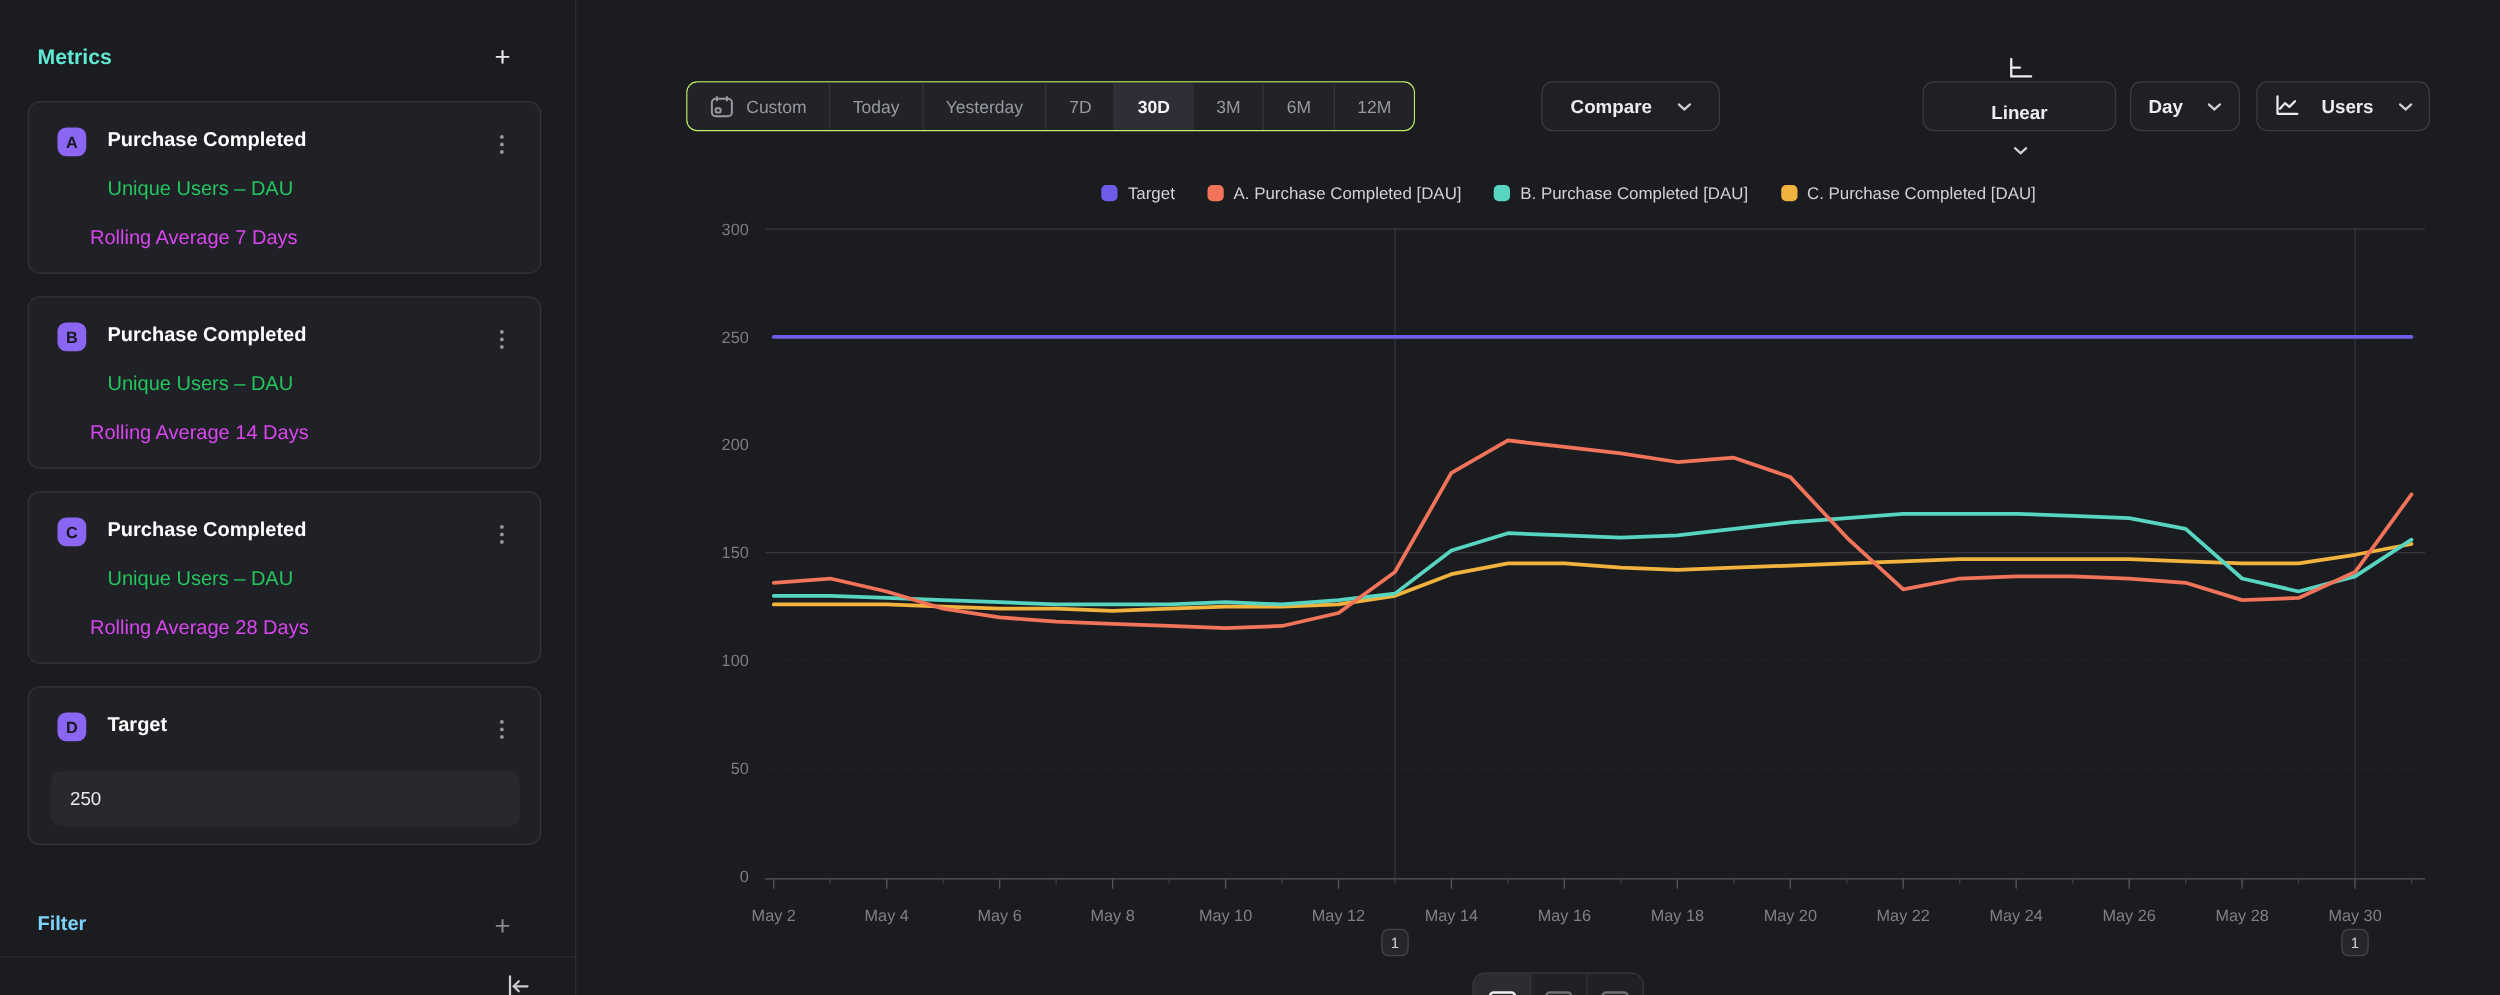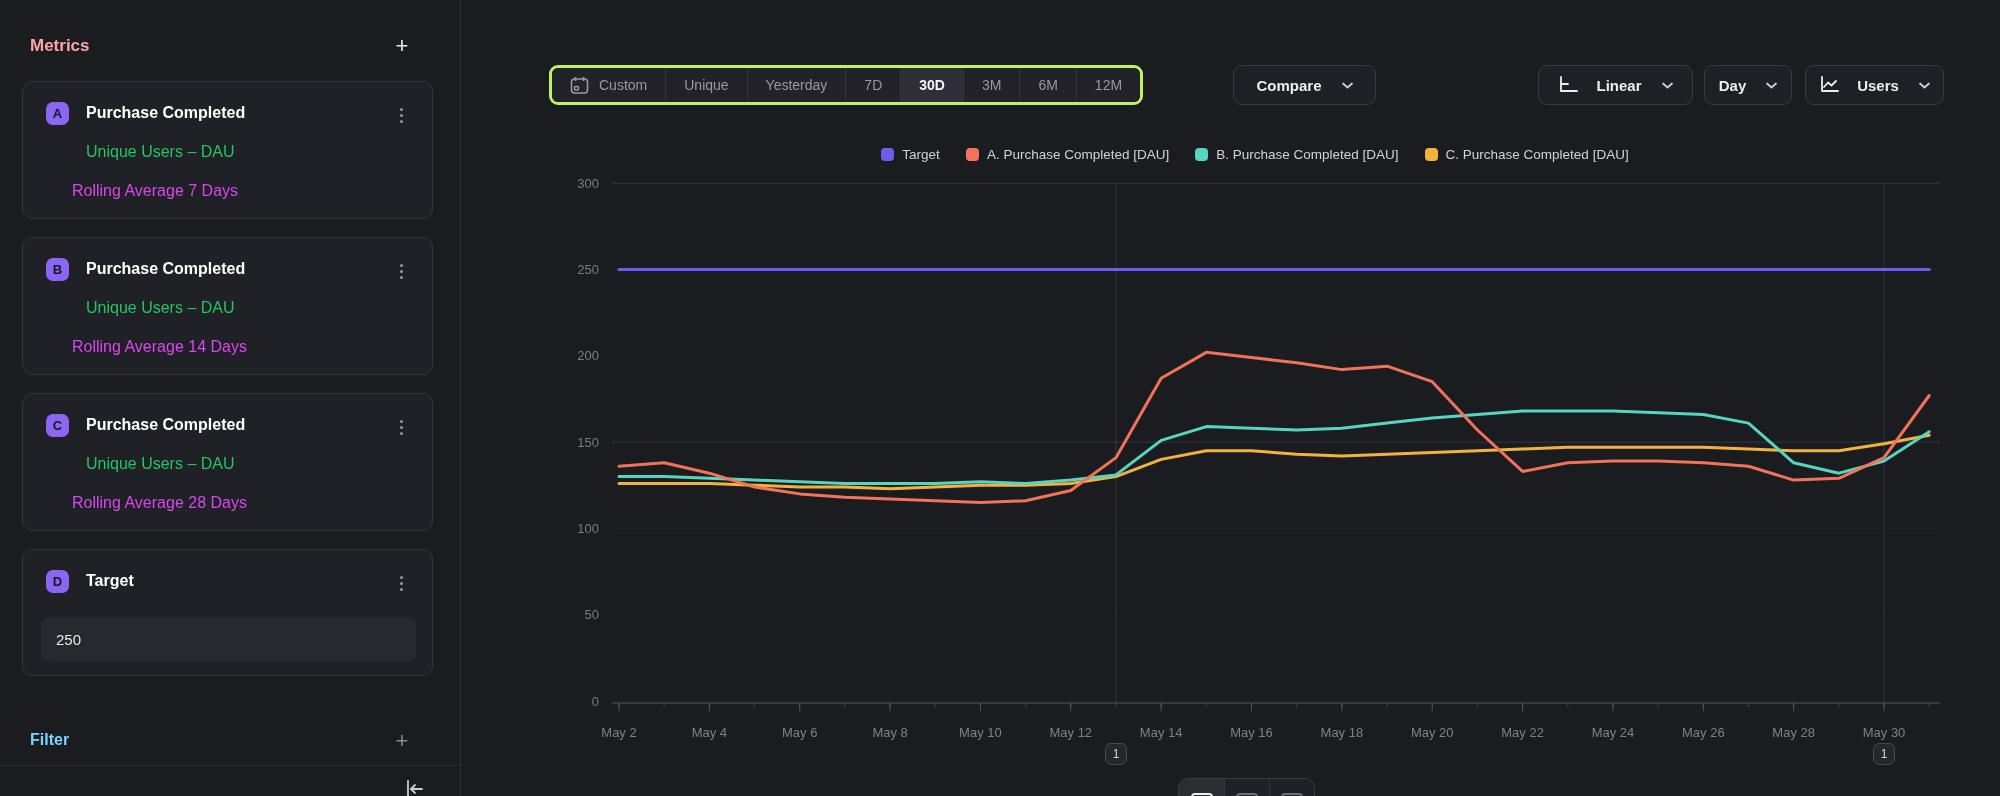--- a/index.html
+++ b/index.html
@@ -3,41 +3,41 @@
 <meta charset="utf-8">
 <style>
   * { margin:0; padding:0; box-sizing:border-box; }
   html,body { background:#1b1c20; }
   body { font-family:"Liberation Sans","DejaVu Sans",sans-serif; }
   #app { position:relative; width:2000px; height:796px; background:#1b1c20; overflow:hidden; color:#eceded; }
 
   
   #sidebar { position:absolute; left:0; top:0; width:461px; height:796px; }
   #sidebar-divider { position:absolute; left:460px; top:0; width:1px; height:796px; background:#2e2f34; }
-  .sb-header { position:absolute; left:30px; top:36px; font-size:17px; font-weight:700; color:#fca5a5; }
+  .sb-header { position:absolute; left:30px; top:36px; font-size:17px; font-weight:700; color:#5eead4; }
   .plus-btn { position:absolute; top:30px; width:32px; height:32px; display:flex; align-items:center; justify-content:center;
               font-size:22px; font-weight:400; color:#e9e9eb; cursor:pointer; background:none; border:none; }
   .metric-card { position:absolute; left:22px; width:411px; background:#202126; border:1px solid #34353b; border-radius:10px; }
   .chip { position:absolute; left:23px; top:20px; width:23px; height:23px; border-radius:7px; background:#8a66f2;
           color:#17181c; font-size:13px; font-weight:700; display:flex; align-items:center; justify-content:center; }
   .card-title { position:absolute; left:63px; top:22px; font-size:16px; font-weight:700; color:#ffffff; }
   .kebab { position:absolute; right:20px; top:21px; width:22px; height:24px; display:flex; flex-direction:column;
            align-items:center; justify-content:center; gap:3px; background:none; border:none; cursor:pointer; }
   .kebab i { width:3px; height:3px; border-radius:50%; background:#9a9ba0; }
   .card-sub1 { position:absolute; left:63px; top:61px; font-size:16px; color:#22c55e; }
   .card-sub2 { position:absolute; left:49px; top:100px; font-size:16px; color:#d946ef; }
   #target-input { position:absolute; left:18px; top:67px; width:375px; height:44px; background:#28292e; border:none;
                   border-radius:8px; color:#e8e8ea; font-size:15px; padding:0 15px; font-family:inherit; }
   .sb-filter-label { position:absolute; left:30px; top:731px; font-size:16px; font-weight:700; color:#7dd3fc; }
   #sb-bottom-divider { position:absolute; left:0; top:765px; width:460px; height:1px; background:#2c2d32; }
   #collapse-btn { position:absolute; left:399px; top:777px; width:30px; height:26px; background:none; border:none; cursor:pointer; }
 
   
   .range-group { position:absolute; left:549px; top:65px; height:40px; display:flex; align-items:stretch;
-                 border:3px solid #bef264; border-radius:9px; overflow:hidden; background:#222329; }
+                 border:1px solid #bef264; border-radius:9px; overflow:hidden; background:#222329; }
   .range-btn { display:flex; align-items:center; gap:10px; padding:0 18px; background:#222329; border:none;
                border-left:1px solid #34353a; color:#989aa0; font-size:14px; font-family:inherit; cursor:pointer; }
   .range-btn:first-child { border-left:none; }
   .range-btn.active { background:#2e2f36; color:#f4f4f6; font-weight:700; }
   .tool-btn { position:absolute; top:65px; height:40px; display:flex; align-items:center; justify-content:center; gap:18px;
               background:#1f2025; border:1px solid #3a3b40; border-radius:9px; color:#ededef; font-size:15px;
               font-weight:700; font-family:inherit; cursor:pointer;text-align:center; }
   .chev { margin-left:2px; display:inline-flex; }
 
   
@@ -136,39 +136,39 @@
     <button class="range-btn">
       <span style="display:inline-flex;">
         <svg width="19" height="19" viewBox="0 0 19 19" fill="none" stroke="#989aa0" stroke-width="1.6">
           <rect x="1.5" y="3" width="16" height="14" rx="3"></rect>
           <path d="M5.5 1 V5 M13.5 1 V5"></path>
           <rect x="4.5" y="10.5" width="4" height="3.5" rx="1"></rect>
         </svg>
       </span>
       <span>Custom</span>
     </button>
-    <button class="range-btn">Unique</button>
+    <button class="range-btn">Today</button>
     <button class="range-btn">Yesterday</button>
     <button class="range-btn">7D</button>
     <button class="range-btn active">30D</button>
     <button class="range-btn">3M</button>
     <button class="range-btn">6M</button>
     <button class="range-btn">12M</button>
   </div>
 
   <button class="tool-btn" style="left:1233px;width:143px;">
     <span>Compare</span>
     <span class="chev">
       <svg width="11" height="7" viewBox="0 0 11 7" fill="none" stroke="#cfd0d4" stroke-width="1.8" stroke-linecap="round">
           <path d="M1 1.5 L5.5 5.5 L10 1.5"></path>
         </svg>
     </span>
   </button>
 
-  <button class="tool-btn" style="left:1538px;width:155px;">
+  <button class="tool-btn" style="left:1538px;width:155px;flex-direction:column;">
     <span style="display:inline-flex;">
       <svg width="20" height="18" viewBox="0 0 20 18" fill="none" stroke="#ededef" stroke-width="1.8" stroke-linecap="round">
           <path d="M3 1 V15 H19"></path>
           <path d="M3 8 H10"></path>
         </svg>
     </span>
     <span>Linear</span>
     <span class="chev">
       <svg width="11" height="7" viewBox="0 0 11 7" fill="none" stroke="#cfd0d4" stroke-width="1.8" stroke-linecap="round">
           <path d="M1 1.5 L5.5 5.5 L10 1.5"></path>

